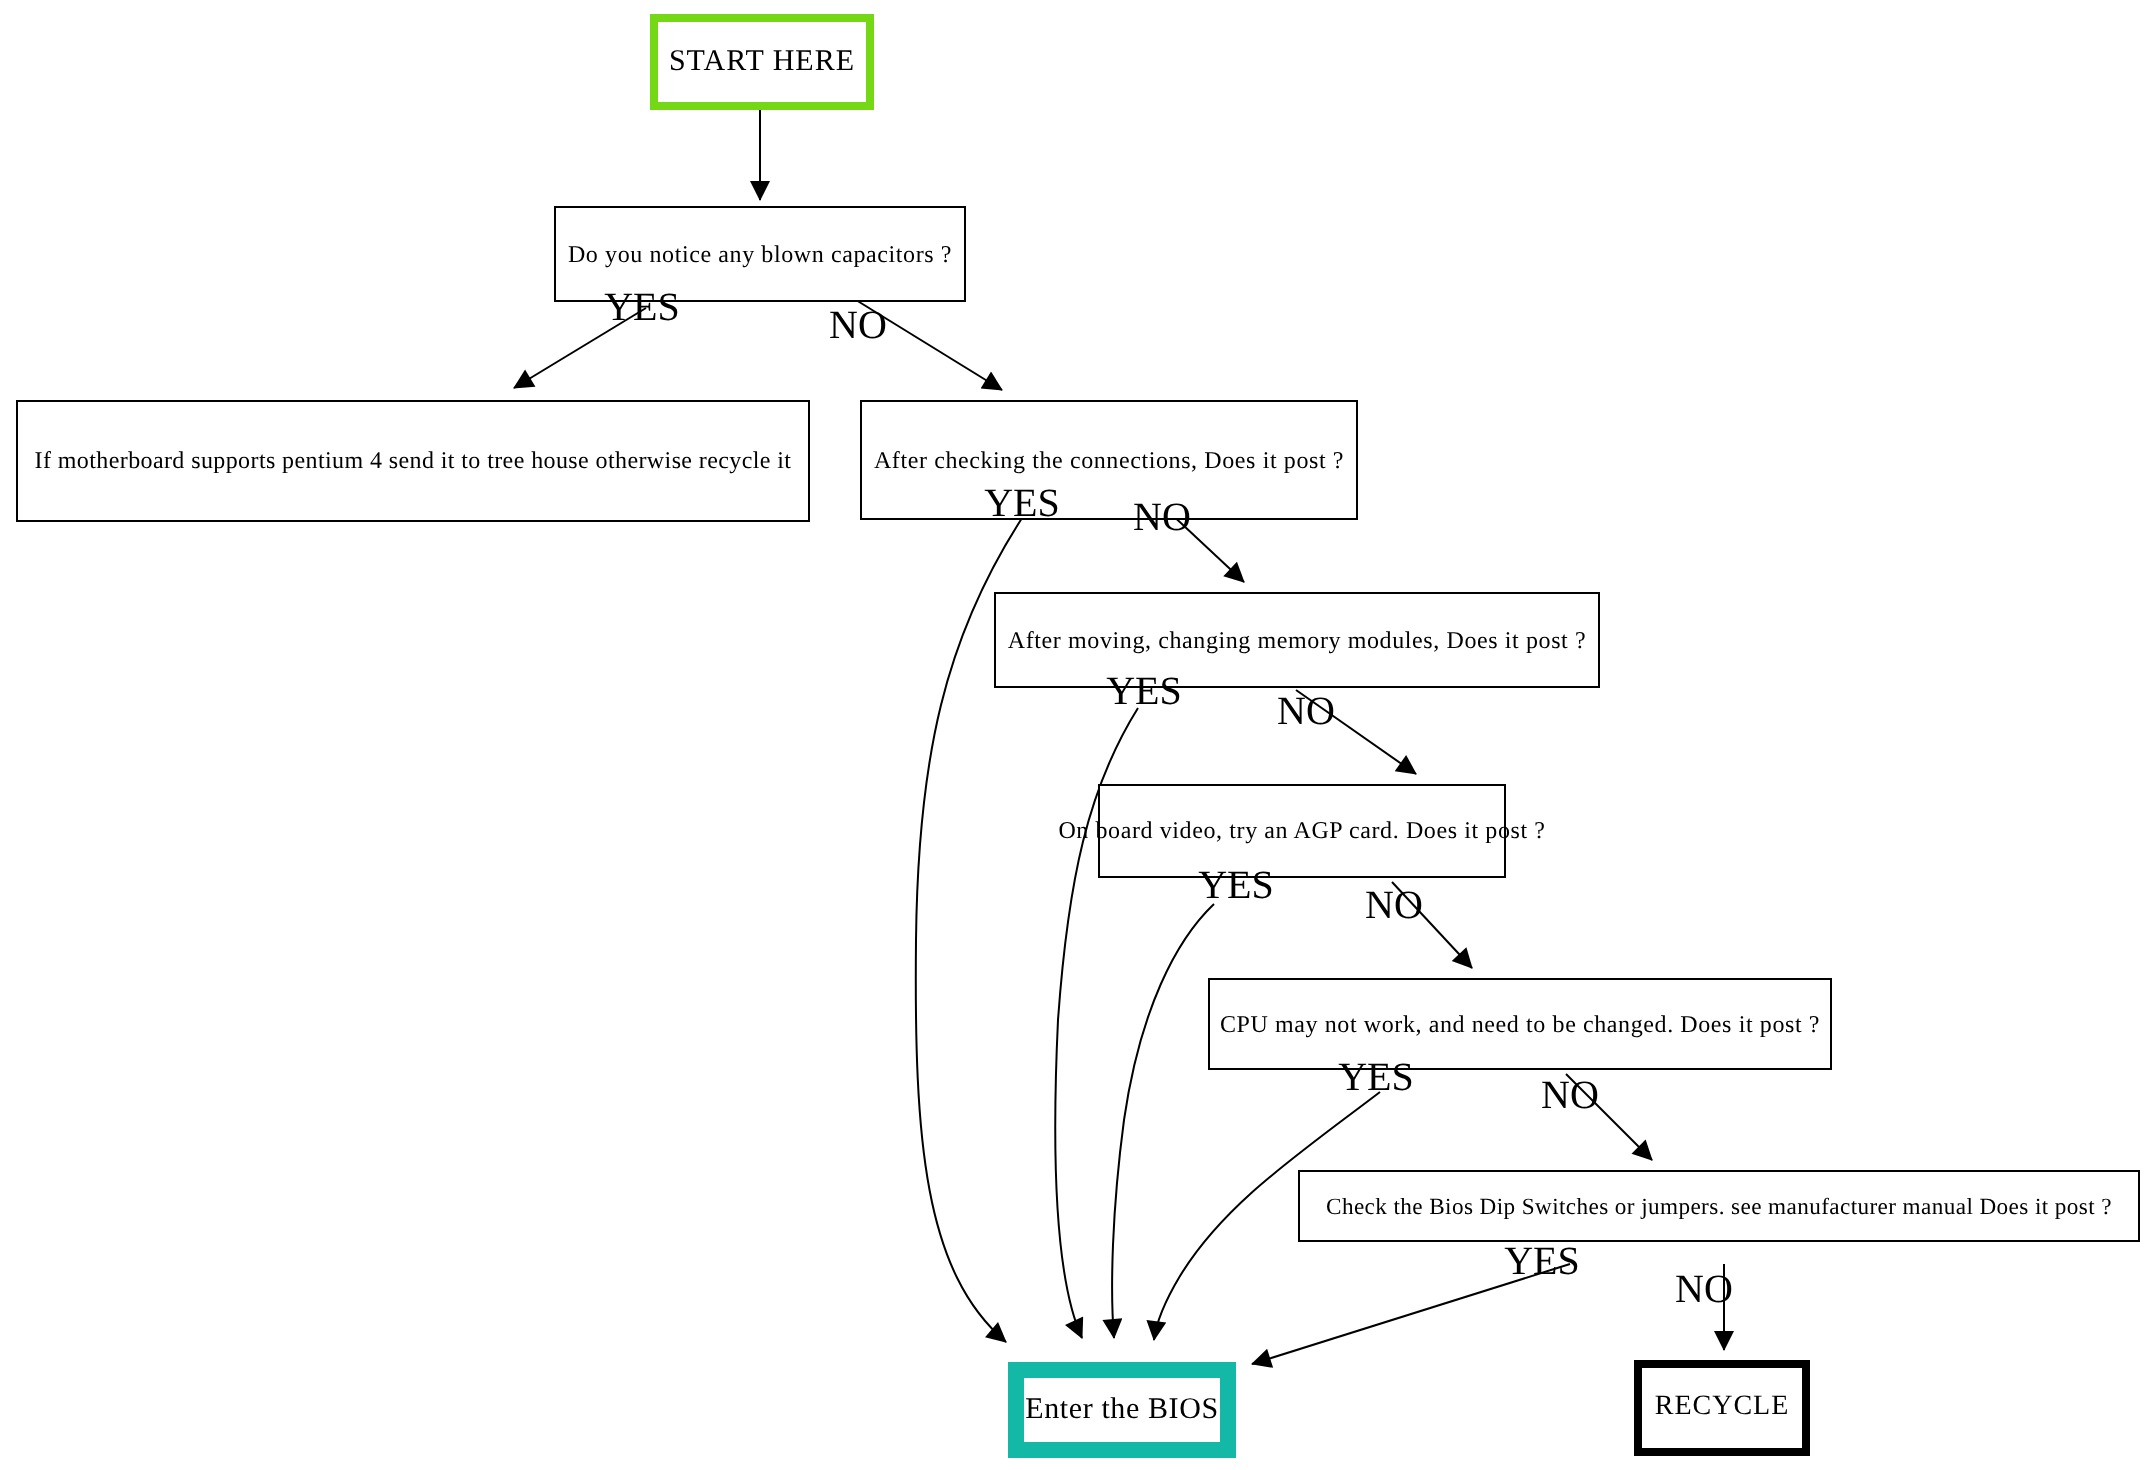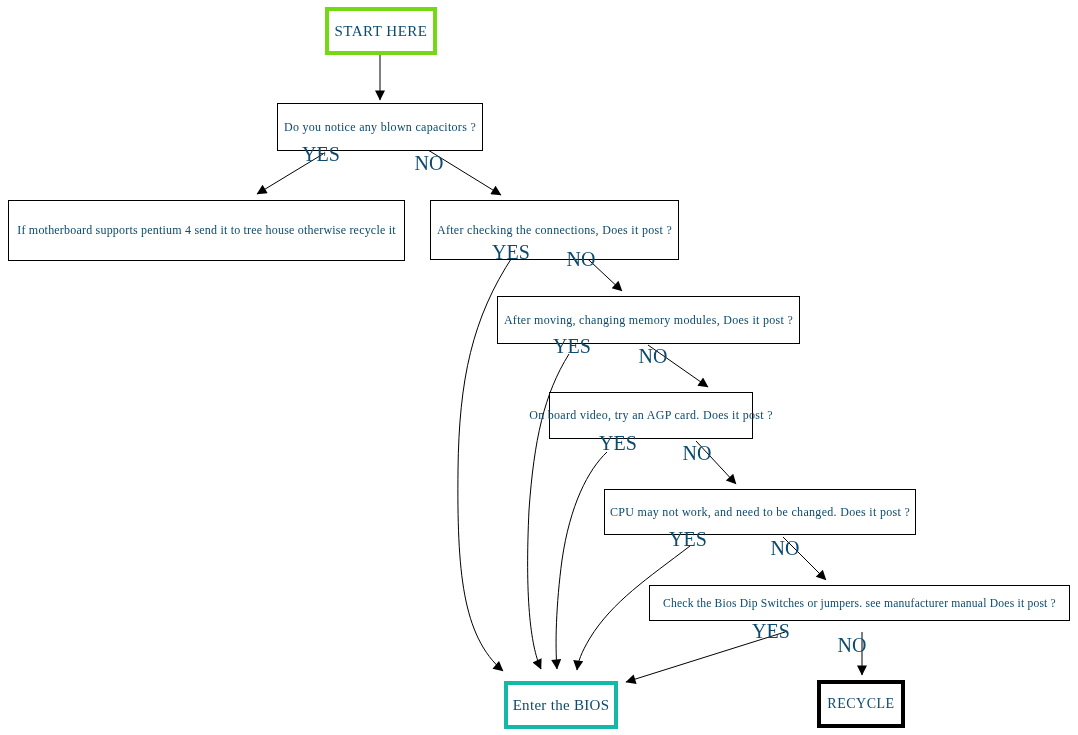--- a/index.html
+++ b/index.html
@@ -6,21 +6,21 @@
     margin: 0;
     padding: 0;
     background: #ffffff;
   }
   .canvas {
     position: relative;
     width: 1078px;
     height: 735px;
     background: #ffffff;
     font-family: "Liberation Serif", serif;
-    color: #0c4a6e;
+    color: #000000;
     overflow: hidden;
   }
   .edges {
     position: absolute;
     left: 0;
     top: 0;
     width: 1078px;
     height: 735px;
   }
   .edge {
@@ -48,21 +48,21 @@
   }
   #node-capacitors   { left: 277px; top: 103px; width: 206px; height: 48px; }
   #node-pentium      { left: 8px;   top: 200px; width: 397px; height: 61px; font-size: 12px; letter-spacing: 0.2px; }
   #node-connections  { left: 430px; top: 200px; width: 249px; height: 60px; }
   #node-memory       { left: 497px; top: 296px; width: 303px; height: 48px; }
   #node-video        { left: 549px; top: 392px; width: 204px; height: 47px; }
   #node-cpu          { left: 604px; top: 489px; width: 312px; height: 46px; }
   #node-dip          { left: 649px; top: 585px; width: 421px; height: 36px; font-size: 11.6px; letter-spacing: 0.2px; }
   #node-enter-bios {
     left: 504px; top: 681px; width: 114px; height: 48px;
-    border: 4px solid #14b8a6;
+    border: 8px solid #14b8a6;
     font-size: 15px;
   }
   #node-recycle {
     left: 817px; top: 680px; width: 88px; height: 48px;
     border: 4px solid #000000;
     font-size: 14px; letter-spacing: 0.5px;
   }
   .edge-label {
     position: absolute;
     transform: translate(-50%, -50%);

